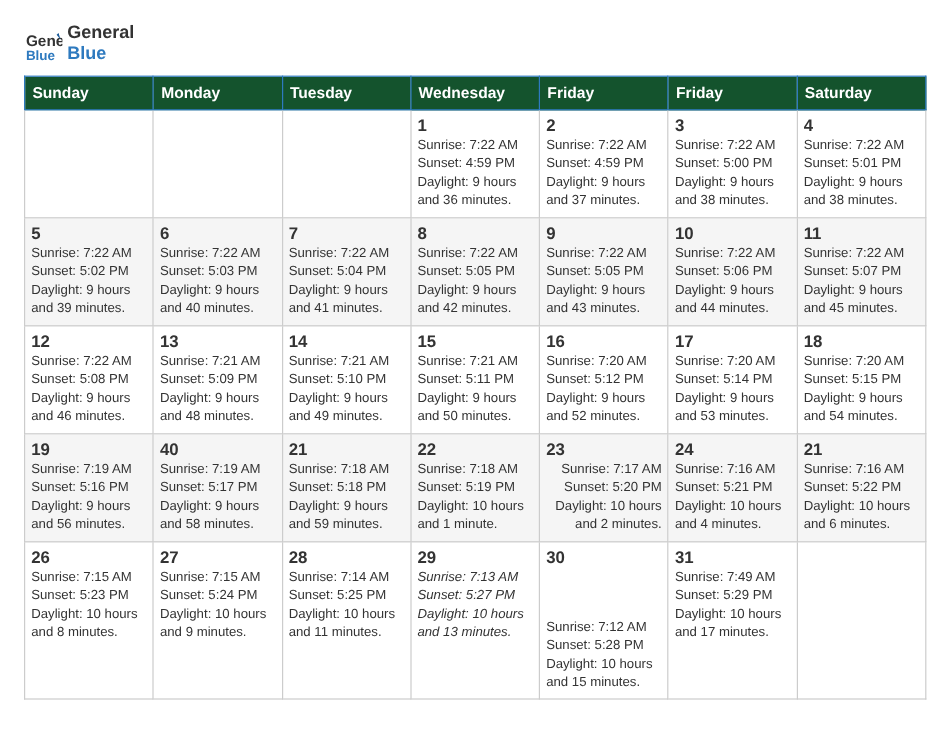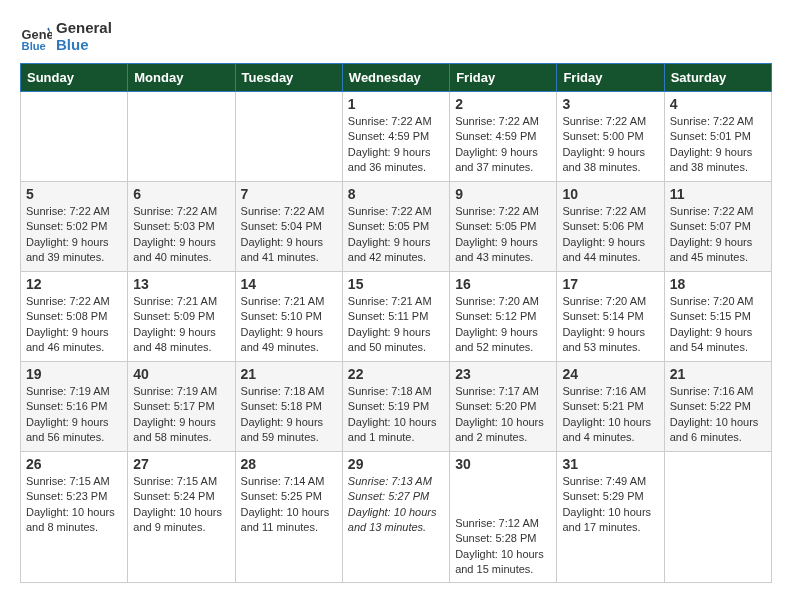--- a/index.html
+++ b/index.html
@@ -248,21 +248,21 @@
 Daylight: 9 hours and 59 minutes.</div>
         </td>
         <td>
           <span class="day-num">22</span>
           <div class="day-info" style="white-space: pre-line;">Sunrise: 7:18 AM
 Sunset: 5:19 PM
 Daylight: 10 hours and 1 minute.</div>
         </td>
         <td>
           <span class="day-num">23</span>
-          <div class="day-info" style="white-space: pre-line;">Sunrise: 7:17 AM
+          <div class="day-info" style="white-space: pre-line; text-align: right;">Sunrise: 7:17 AM
 Sunset: 5:20 PM
 Daylight: 10 hours and 2 minutes.</div>
         </td>
         <td>
           <span class="day-num">24</span>
           <div class="day-info" style="white-space: pre-line;">Sunrise: 7:16 AM
 Sunset: 5:21 PM
 Daylight: 10 hours and 4 minutes.</div>
         </td>
         <td>

